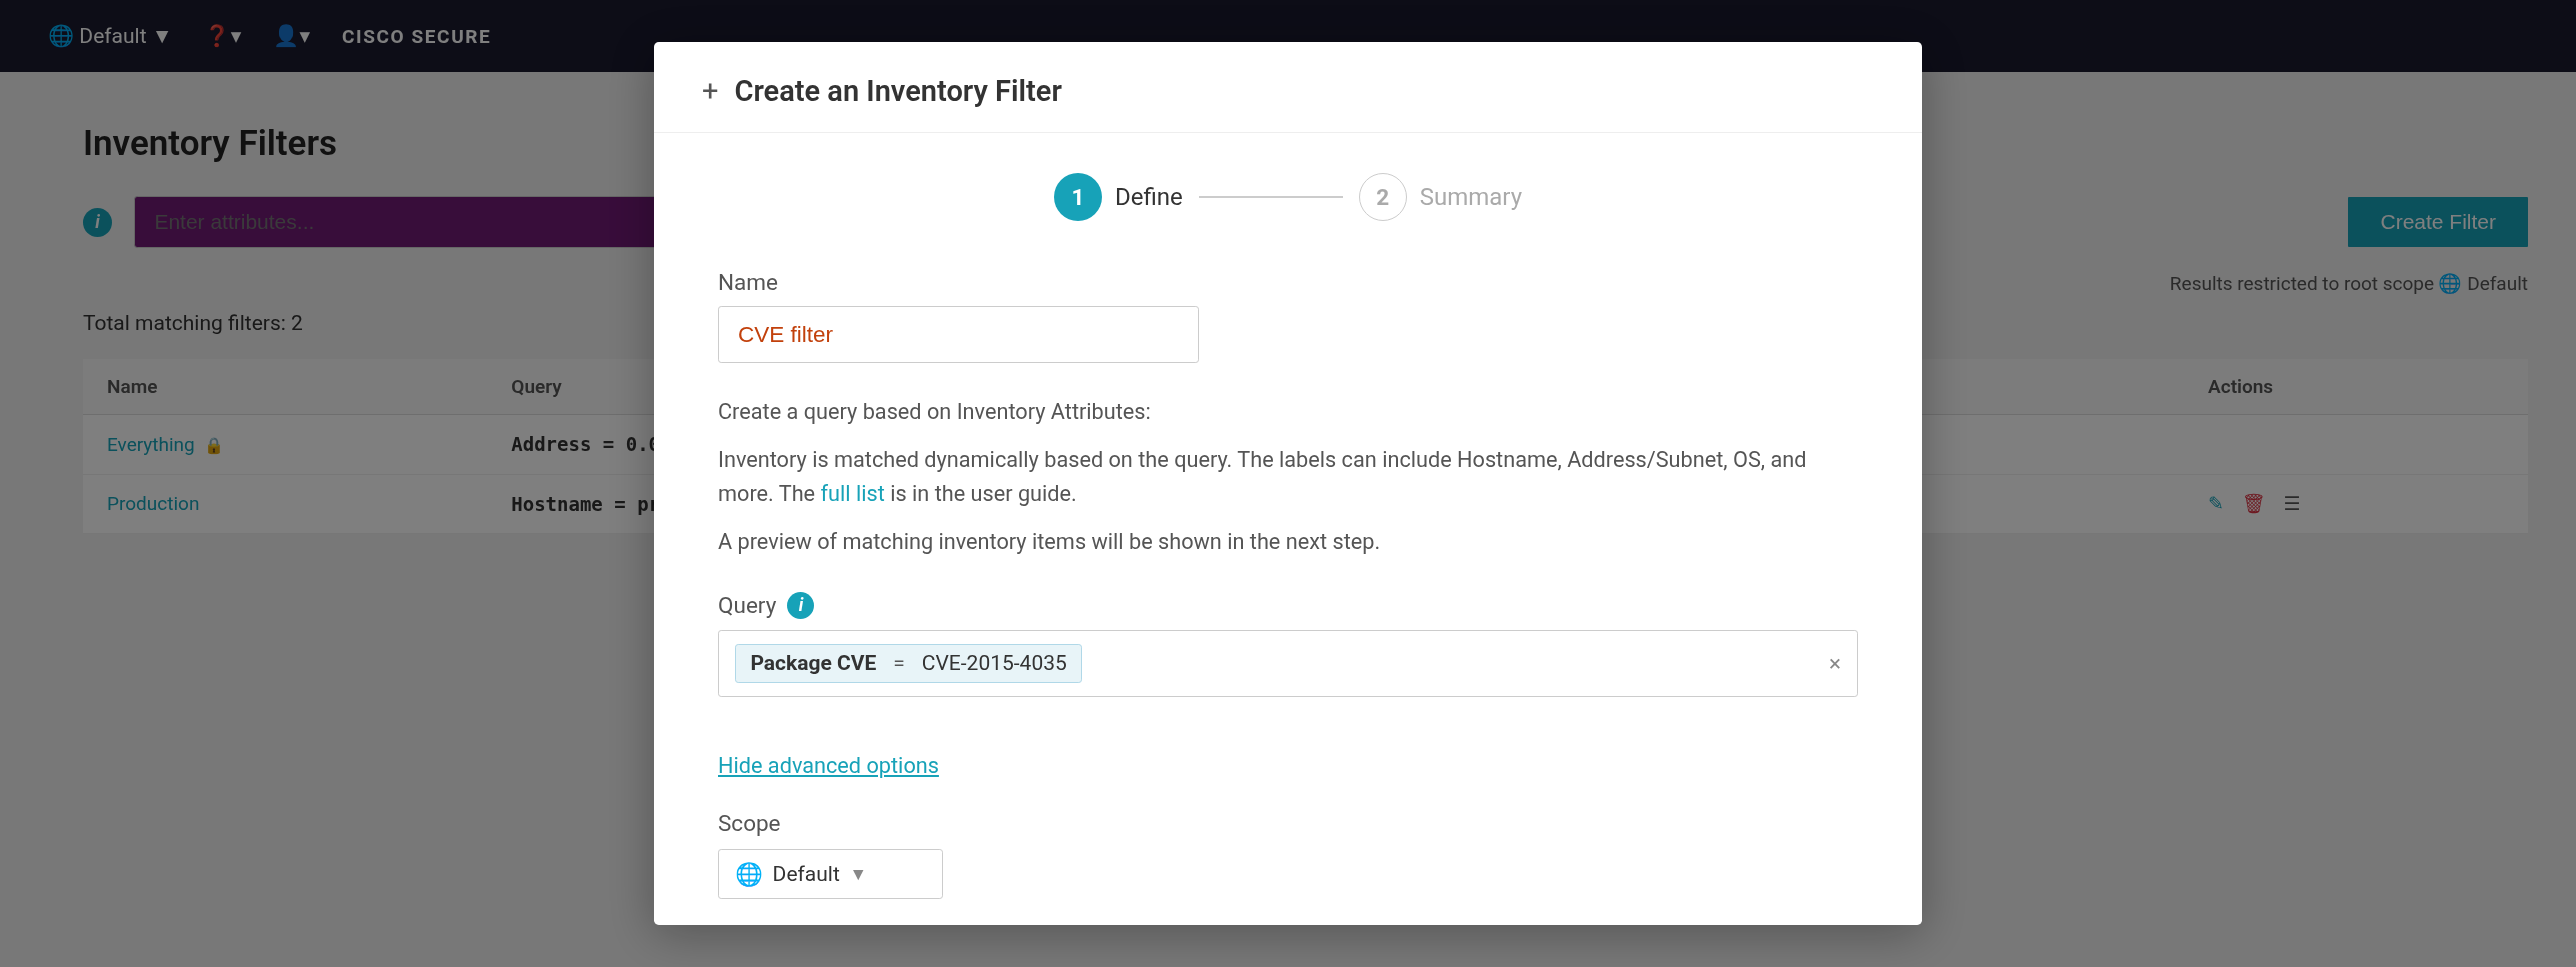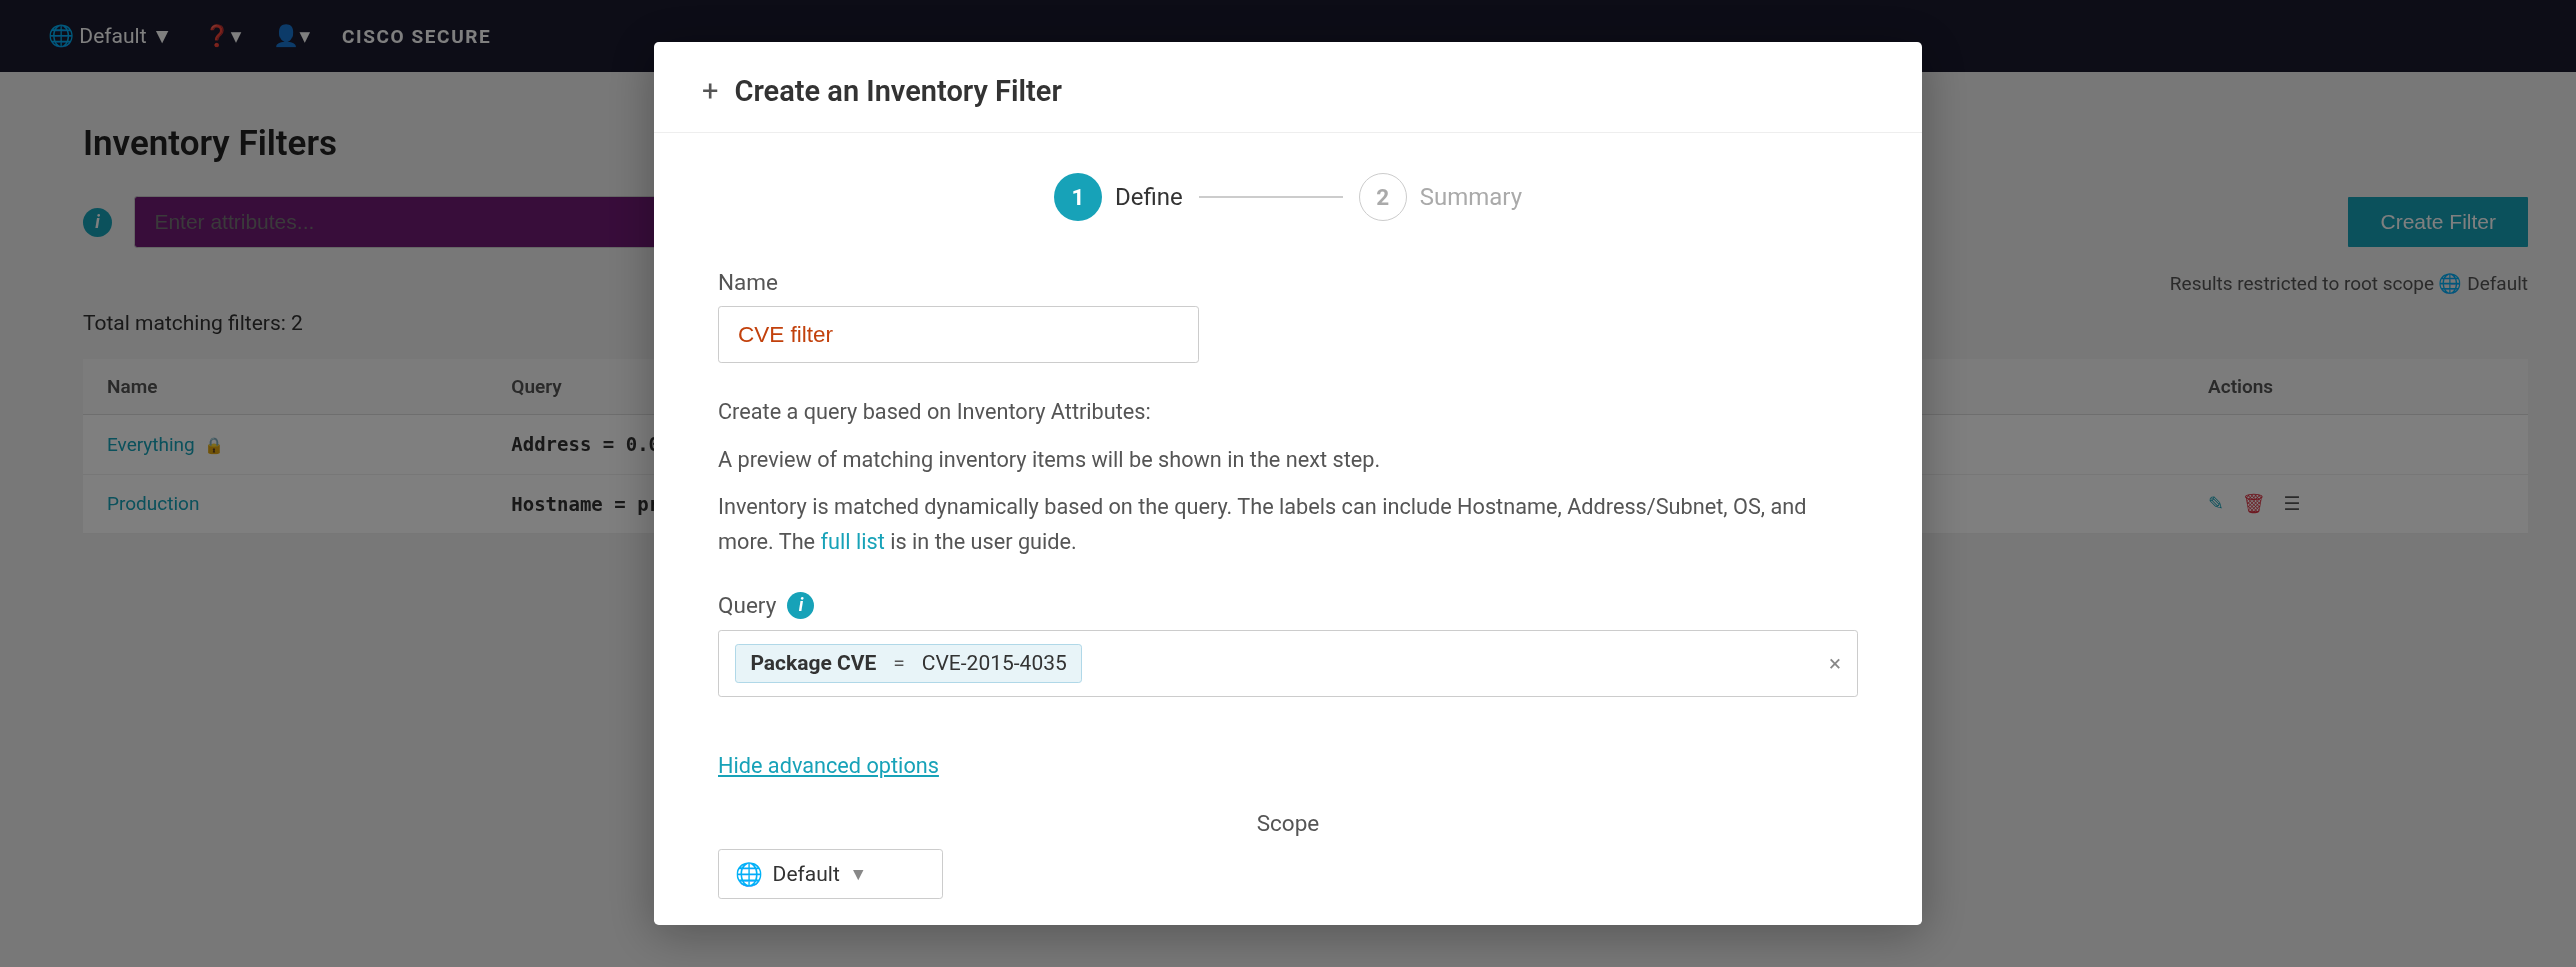--- a/index.html
+++ b/index.html
@@ -370,21 +370,20 @@
       cursor: pointer;
       margin: 24px 0 32px;
       display: inline-block;
     }
 
     .scope-label {
       font-size: 22.5px;
       color: #555;
       margin-bottom: 13px;
       display: block;
-      text-align: center;
     }
 
     .scope-dropdown {
       display: flex;
       align-items: center;
       gap: 9.6px;
       border: 0.8px solid #ccc;
       border-radius: 3.2px;
       padding: 11.2px 16px;
       width: 225px;
@@ -531,26 +530,26 @@
 
       
       <div class="form-group">
         <label class="form-label">Name</label>
         <input class="form-input" type="text" value="CVE filter" style="">
       </div>
 
       
       <div class="description-block">
         <p>Create a query based on Inventory Attributes:</p>
-        <p>A preview of matching inventory items will be shown in the next step.</p>
         <p>
           <span>Inventory is matched dynamically based on the query. The labels can include Hostname, Address/Subnet, OS, and more. The</span>
           <a href="#">full list</a>
           <span>is in the user guide.</span>
         </p>
+        <p>A preview of matching inventory items will be shown in the next step.</p>
       </div>
 
       
       <div class="form-group">
         <div class="query-label-row">
           <span class="query-label">Query</span>
           <div class="info-icon">i</div>
         </div>
         <div class="query-input-box">
           <div class="query-tag">

